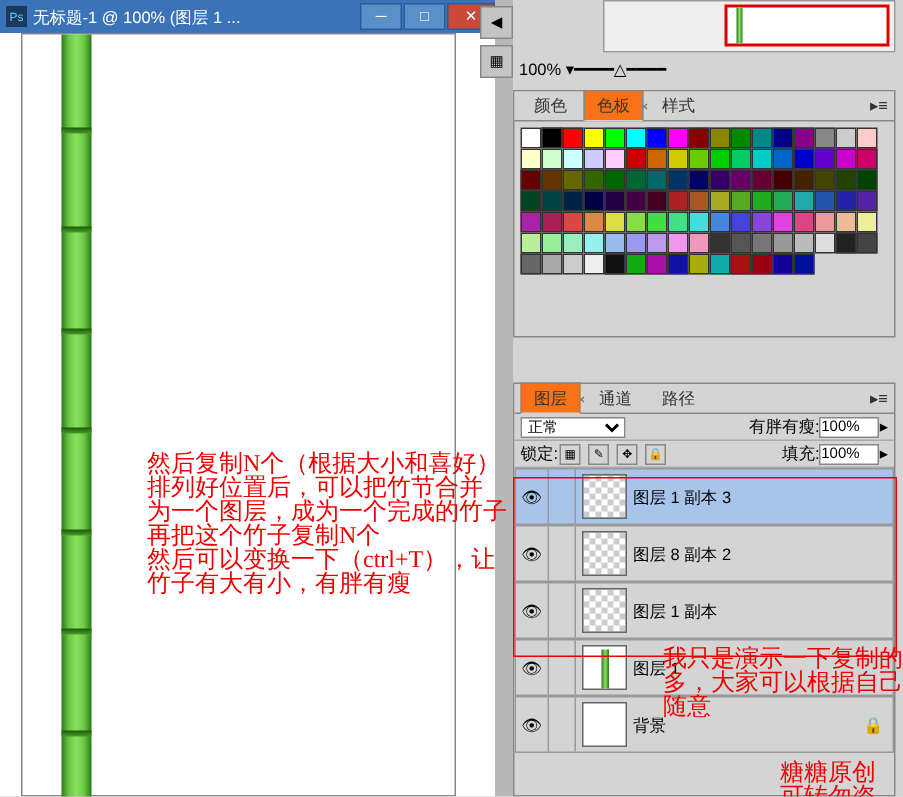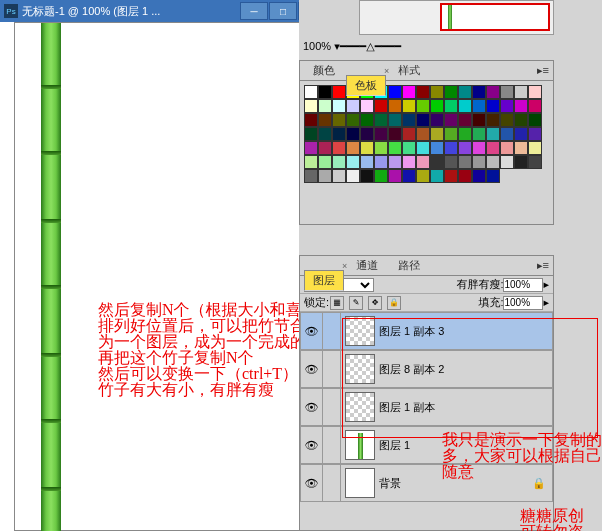--- a/index.html
+++ b/index.html
@@ -7,30 +7,30 @@
 .main-window{position:absolute;left:0;top:0;width:330px;height:531px;background:#fff}
 .titlebar{height:22px;background:#3b73b9;display:flex;align-items:center;padding-left:4px;color:#fff}
 .titlebar .ps-icon{width:14px;height:14px;background:#1a3a5c;margin-right:4px;display:flex;align-items:center;justify-content:center;font-size:8px;color:#6cf}
 .win-btns{margin-left:auto;display:flex;height:18px}
 .win-btn{width:28px;height:18px;display:flex;align-items:center;justify-content:center;border:1px solid #2a5a9a;background:#5a8fc8;margin-left:1px;color:#fff;font-size:10px}
 .win-btn.close{background:#c94a3a;width:32px}
 .canvas-area{position:absolute;left:14px;top:22px;width:290px;height:509px;background:#fff;border:1px solid #888}
 .bamboo{position:absolute;left:26px;top:0;width:20px;height:509px;background:linear-gradient(90deg,#2a7a1a 0%,#6bc944 25%,#8be060 50%,#6bc944 75%,#2a7a1a 100%)}
 .node{position:absolute;left:0;width:100%;height:4px;background:linear-gradient(180deg,#1a5a0a,#4a9a2a)}
 .redtext{position:absolute;color:#e00;font-size:16px;line-height:16px;font-family:SimSun}
-.right{position:absolute;right:0;top:0;width:303px;height:531px;background:#d4d4d4}
+.right{position:absolute;right:0;top:0;width:260px;height:531px;background:#d4d4d4}
 .nav-thumb{position:absolute;left:60px;top:0;width:195px;height:35px;background:#efefef;border:1px solid #999}
 .nav-thumb-inner{position:absolute;left:80px;top:2px;width:110px;height:28px;border:2px solid #d00;background:#fff}
 .nav-bamboo{position:absolute;left:88px;top:4px;width:4px;height:24px;background:linear-gradient(90deg,#2a7a1a,#8be060,#2a7a1a)}
 .zoom{position:absolute;left:0;top:38px;height:18px;background:#d4d4d4;padding:2px 4px;font-size:11px}
 .panel{background:#d4d4d4;border:1px solid #888}
 .color-panel{position:absolute;left:0;top:60;width:255px;height:165px;top:60px}
 .tabs{height:20px;display:flex;align-items:center;background:#d4d4d4;border-bottom:1px solid #888;padding-left:4px}
 .tab{padding:2px 8px;font-size:11px;color:#333;border:1px solid transparent;margin-right:2px}
-.tab.active{background:#fde047;border:1px solid #888;border-bottom:1px solid #d4d4d4;position:relative;top:15px}
+.tab.active{background:#f97316;border:1px solid #888;border-bottom:1px solid #d4d4d4;position:relative;top:0}
 .tab-close{font-size:9px;color:#666;margin-left:-4px}
 .swatches{padding:4px;display:flex;flex-wrap:wrap;width:250px}
 .sw{width:14px;height:14px;border:1px solid #333}
 .layers-panel{position:absolute;left:0;top:255px;width:255px;height:276px}
 .layer-row{height:18px;display:flex;align-items:center;border-bottom:1px solid #aaa;padding:0 4px;background:#d4d4d4}
 .layer-row select,.layer-row input{font-size:10px;height:14px;border:1px solid #888;background:#fff}
 .layer-list{background:#d4d4d4}
 .layer-item{height:38px;display:flex;align-items:center;border:1px solid #999;background:#d4d4d4}
 .layer-item.active{background:#a8c4e8}
 .eye{width:22px;height:100%;border-right:1px solid #999;display:flex;align-items:center;justify-content:center}

